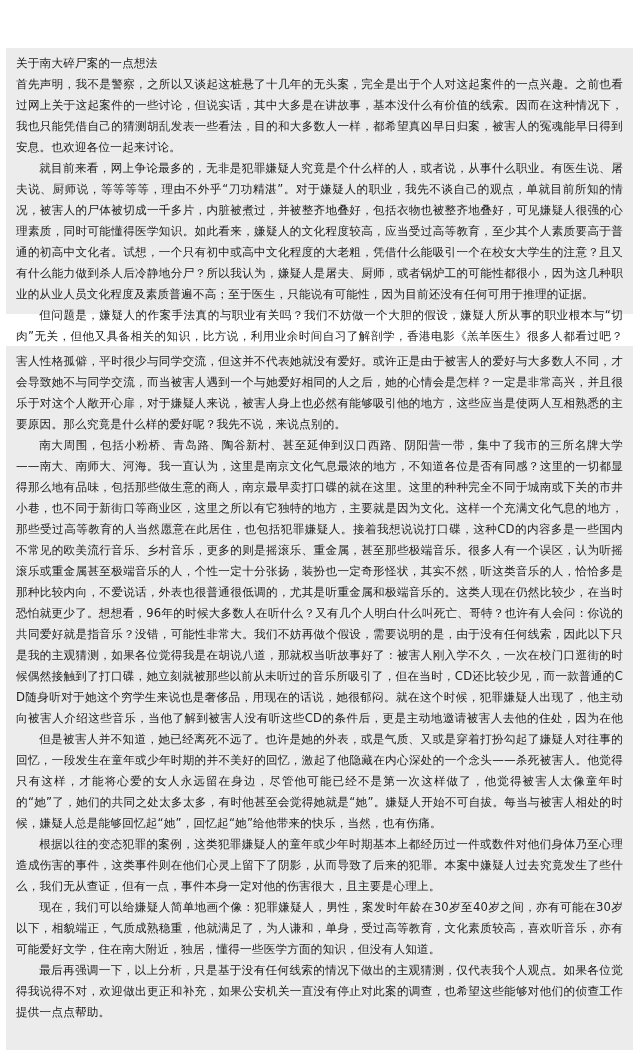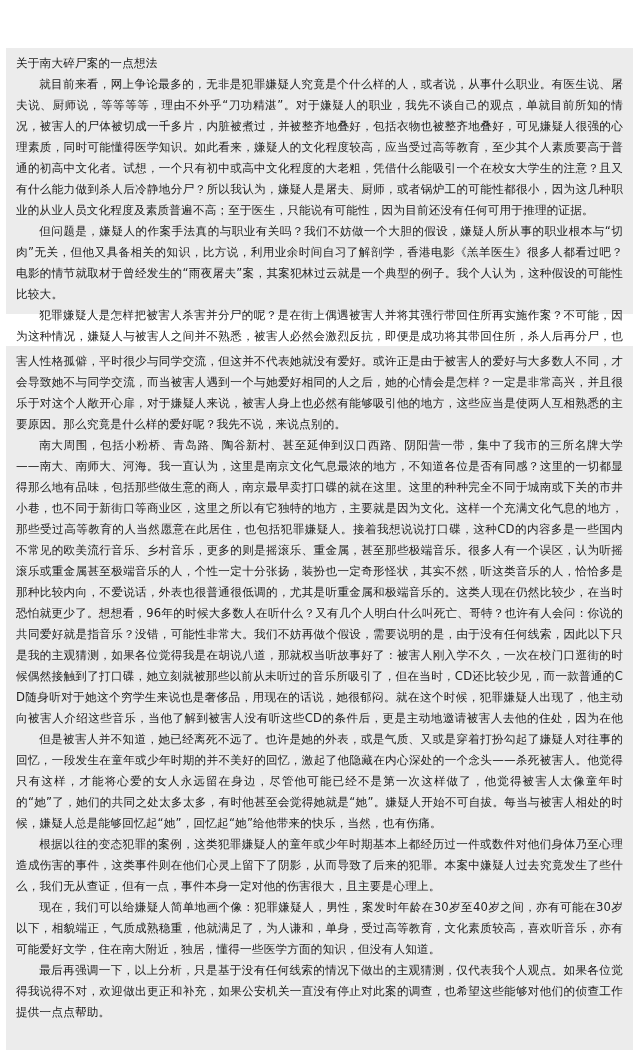--- a/index.html
+++ b/index.html
@@ -12,20 +12,21 @@
   .box p.indent { text-indent: 2em; }
   #box1 { top: 0; height: 266px; margin-top: 48px; }
   #box2 { top: 346px; height: 404px; }
   #box3 { top: 724px; height: 326px; }
 </style>
 </head>
 <body>
 
 <div class="box" id="box1">
   <p>关于南大碎尸案的一点想法</p>
+  <p>首先声明，我不是警察，之所以又谈起这桩悬了十几年的无头案，完全是出于个人对这起案件的一点兴趣。之前也看过网上关于这起案件的一些讨论，但说实话，其中大多是在讲故事，基本没什么有价值的线索。因而在这种情况下，我也只能凭借自己的猜测胡乱发表一些看法，目的和大多数人一样，都希望真凶早日归案，被害人的冤魂能早日得到安息。也欢迎各位一起来讨论。</p>
   <p class="indent">就目前来看，网上争论最多的，无非是犯罪嫌疑人究竟是个什么样的人，或者说，从事什么职业。有医生说、屠夫说、厨师说，等等等等，理由不外乎“刀功精湛”。对于嫌疑人的职业，我先不谈自己的观点，单就目前所知的情况，被害人的尸体被切成一千多片，内脏被煮过，并被整齐地叠好，包括衣物也被整齐地叠好，可见嫌疑人很强的心理素质，同时可能懂得医学知识。如此看来，嫌疑人的文化程度较高，应当受过高等教育，至少其个人素质要高于普通的初高中文化者。试想，一个只有初中或高中文化程度的大老粗，凭借什么能吸引一个在校女大学生的注意？且又有什么能力做到杀人后冷静地分尸？所以我认为，嫌疑人是屠夫、厨师，或者锅炉工的可能性都很小，因为这几种职业的从业人员文化程度及素质普遍不高；至于医生，只能说有可能性，因为目前还没有任何可用于推理的证据。</p>
   <p class="indent">但问题是，嫌疑人的作案手法真的与职业有关吗？我们不妨做一个大胆的假设，嫌疑人所从事的职业根本与“切肉”无关，但他又具备相关的知识，比方说，利用业余时间自习了解剖学，香港电影《羔羊医生》很多人都看过吧？电影的情节就取材于曾经发生的“雨夜屠夫”案，其案犯林过云就是一个典型的例子。我个人认为，这种假设的可能性比较大。</p>
   <p class="indent">犯罪嫌疑人是怎样把被害人杀害并分尸的呢？是在街上偶遇被害人并将其强行带回住所再实施作案？不可能，因为这种情况，嫌疑人与被害人之间并不熟悉，被害人必然会激烈反抗，即便是成功将其带回住所，杀人后再分尸，也没有必要将尸体切成一千多片，甚至连内脏和衣物都整齐地叠放好，或者说，没有一种原因会导致嫌疑人这样做，所以，偶遇的说法基本可以排除。既然不是偶遇，那么嫌疑人与被害人之间应当是熟悉的，至少是认识的。是什么能够使两人认识并熟悉呢？我的观点是——相同的爱好。被</p>
 </div>
 
 <div class="box" id="box2">
   <p>害人性格孤僻，平时很少与同学交流，但这并不代表她就没有爱好。或许正是由于被害人的爱好与大多数人不同，才会导致她不与同学交流，而当被害人遇到一个与她爱好相同的人之后，她的心情会是怎样？一定是非常高兴，并且很乐于对这个人敞开心扉，对于嫌疑人来说，被害人身上也必然有能够吸引他的地方，这些应当是使两人互相熟悉的主要原因。那么究竟是什么样的爱好呢？我先不说，来说点别的。</p>
   <p class="indent">南大周围，包括小粉桥、青岛路、陶谷新村、甚至延伸到汉口西路、阴阳营一带，集中了我市的三所名牌大学——南大、南师大、河海。我一直认为，这里是南京文化气息最浓的地方，不知道各位是否有同感？这里的一切都显得那么地有品味，包括那些做生意的商人，南京最早卖打口碟的就在这里。这里的种种完全不同于城南或下关的市井小巷，也不同于新街口等商业区，这里之所以有它独特的地方，主要就是因为文化。这样一个充满文化气息的地方，那些受过高等教育的人当然愿意在此居住，也包括犯罪嫌疑人。接着我想说说打口碟，这种CD的内容多是一些国内不常见的欧美流行音乐、乡村音乐，更多的则是摇滚乐、重金属，甚至那些极端音乐。很多人有一个误区，认为听摇滚乐或重金属甚至极端音乐的人，个性一定十分张扬，装扮也一定奇形怪状，其实不然，听这类音乐的人，恰恰多是那种比较内向，不爱说话，外表也很普通很低调的，尤其是听重金属和极端音乐的。这类人现在仍然比较少，在当时恐怕就更少了。想想看，96年的时候大多数人在听什么？又有几个人明白什么叫死亡、哥特？也许有人会问：你说的共同爱好就是指音乐？没错，可能性非常大。我们不妨再做个假设，需要说明的是，由于没有任何线索，因此以下只是我的主观猜测，如果各位觉得我是在胡说八道，那就权当听故事好了：被害人刚入学不久，一次在校门口逛街的时候偶然接触到了打口碟，她立刻就被那些以前从未听过的音乐所吸引了，但在当时，CD还比较少见，而一款普通的CD随身听对于她这个穷学生来说也是奢侈品，用现在的话说，她很郁闷。就在这个时候，犯罪嫌疑人出现了，他主动向被害人介绍这些音乐，当他了解到被害人没有听这些CD的条件后，更是主动地邀请被害人去他的住处，因为在他家里，也许有一款效果非常好的音响。嫌疑人成熟稳重的外表、文质彬彬的气质、优雅的谈吐，取得了被害人的信任，于是，他们认识了，并很快成为了朋友，他们经常出入嫌疑人的住所，他们听音乐，谈心得，几乎无所不聊。在嫌疑人的面前，被害人表现出了前所未有的健谈，她觉得自己喜欢这个男人，而嫌疑人似乎也被这个女孩身上的某种东西所吸引。后来发生的事，我不敢妄加猜测，也许他们相爱了，甚至发生了性关系。</p>
 </div>
 

